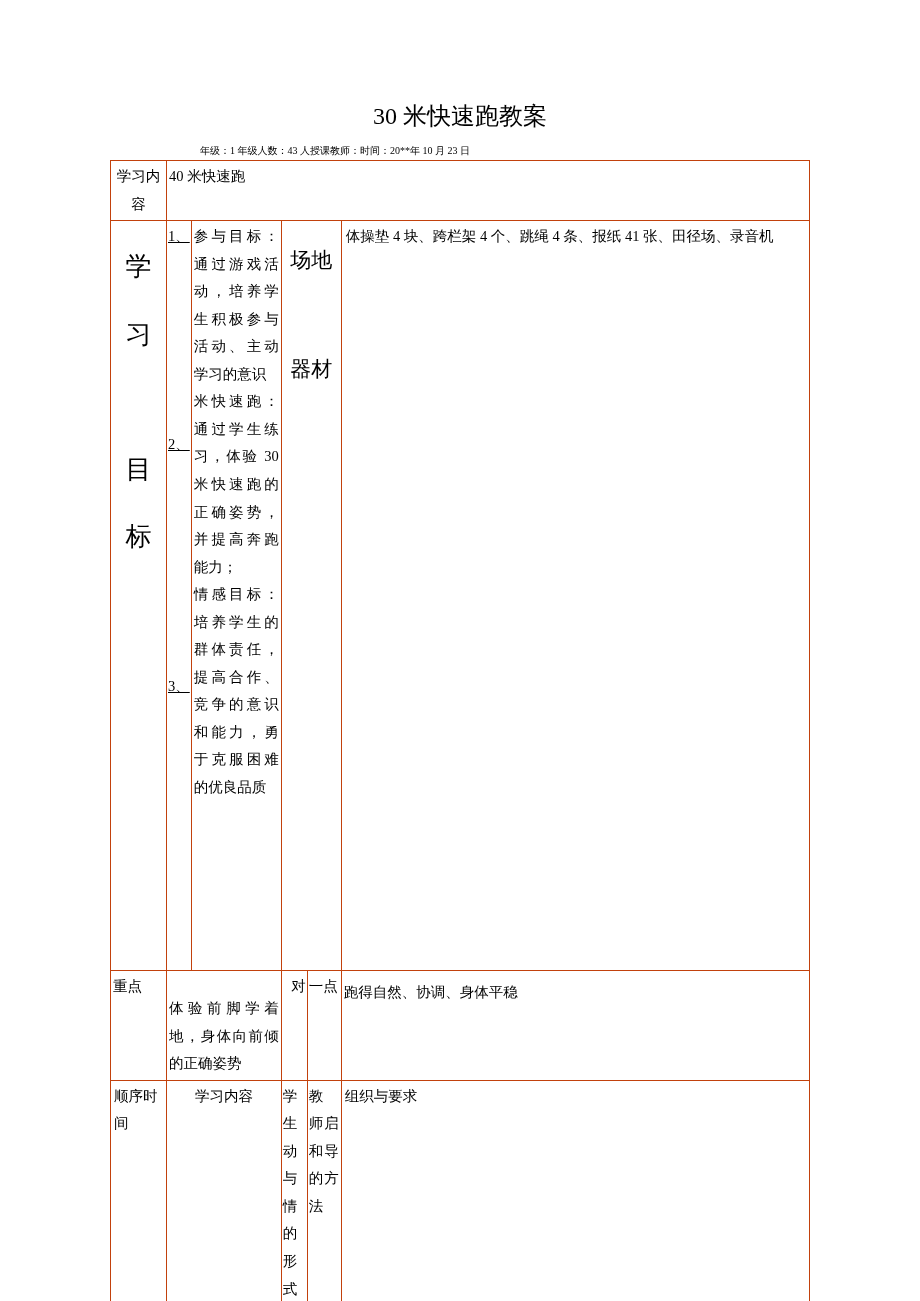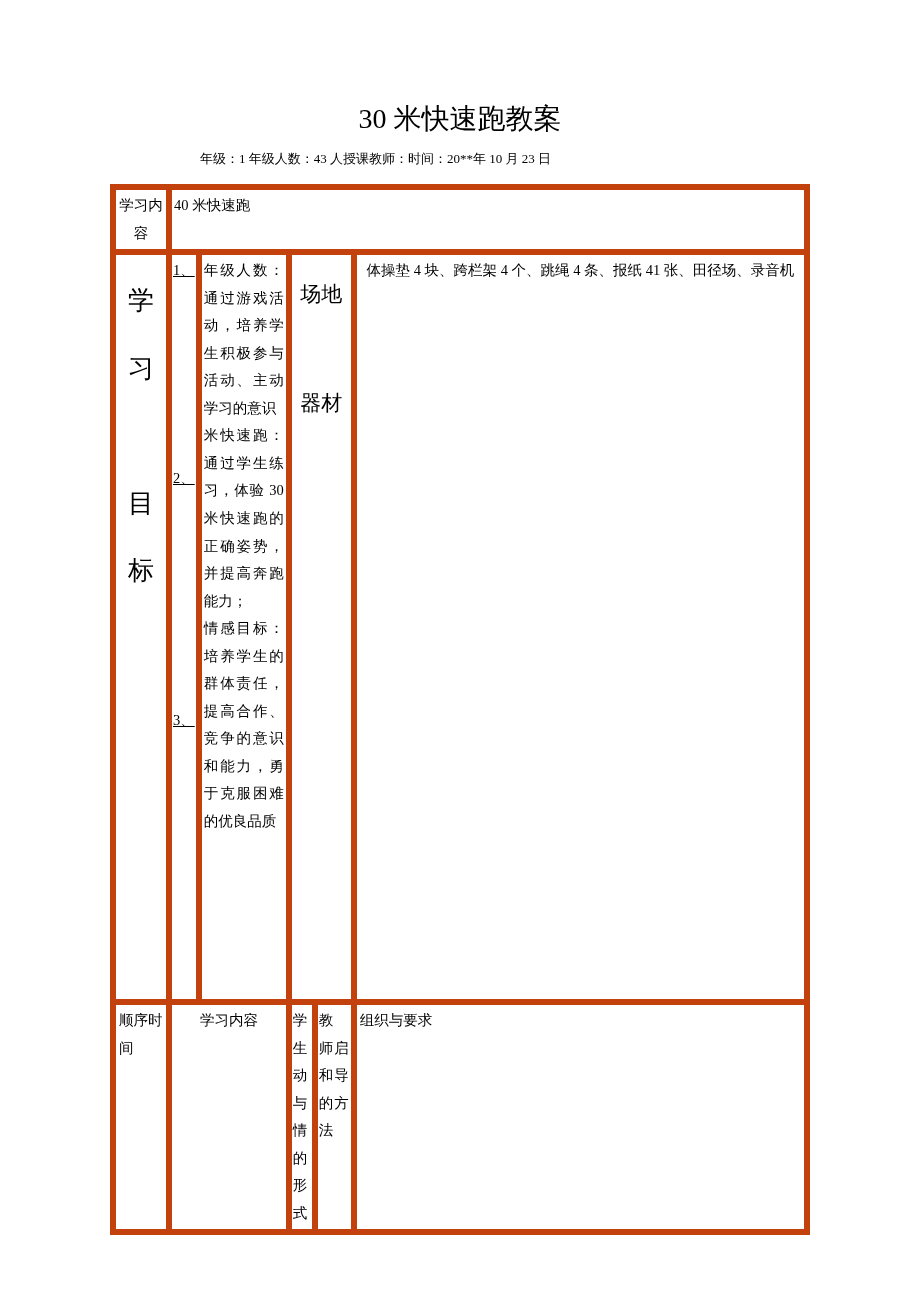--- a/index.html
+++ b/index.html
@@ -10,38 +10,38 @@
     body {
       font-family: "SimSun", "宋体", serif;
       background: #fff;
       padding: 100px 110px 40px 110px;
       font-size: 15px;
       color: #000;
       width: 920px;
     }
     .title {
       text-align: center;
-      font-size: 28px;
+      font-size: 24px;
       font-weight: normal;
       margin-bottom: 12px;
       font-family: "SimSun", "宋体", serif;
     }
     .meta-line {
       text-align: left;
       padding-left: 90px;
-      font-size: 13px;
-      margin-bottom: 16px;
+      font-size: 10px;
+      margin-bottom: 2px;
     }
     table {
       border-collapse: collapse;
       width: 100%;
       font-size: 14.5px;
     }
     td {
-      border: 6px solid #c2410c;
+      border: 1px solid #c2410c;
       padding: 2px 2px;
       vertical-align: top;
       line-height: 1.9;
     }
     td.tight {
       padding: 2px 1px;
     }
     .label-vert {
       font-size: 26px;
       text-align: center;
@@ -75,21 +75,20 @@
       text-align: center;
       vertical-align: top;
       padding-top: 12px;
       line-height: 2.6;
       width: 42px;
       margin-left: 7px;
     }
     .right-content {
       vertical-align: top;
       padding: 2px 4px;
-      text-align: center;
     }
     .center {
       text-align: center;
     }
     .bottom-header td {
       vertical-align: top;
       text-align: left;
       padding: 2px 3px;
     }
   </style>
@@ -122,31 +121,41 @@
     </td>
     <td class="nums-col">
       <div style="height:0px"></div>
       <span>1、</span>
       <div style="height:180px"></div>
       <span>2、</span>
       <div style="height:215px"></div>
       <span>3、</span>
     </td>
     <td class="goals-content">
-      <div class="block">年级人数：通过游戏活动，培养学生积极参与活动、主动学习的意识</div>
+      <div class="block">参与目标：通过游戏活动，培养学生积极参与活动、主动学习的意识</div>
       <div class="block">米快速跑：通过学生练习，体验 30米快速跑的正确姿势，并提高奔跑能力；</div>
       <div class="block">情感目标：培养学生的群体责任，提高合作、竞争的意识和能力，勇于克服困难的优良品质</div>
     </td>
     <td class="vert-pair" colspan="2">
       <span>场地</span><br><br>
       <span>器材</span>
     </td>
     <td class="right-content">体操垫 4 块、跨栏架 4 个、跳绳 4 条、报纸 41 张、田径场、录音机</td>
   </tr>
 
+  <tr>
+    <td class="label-cell">重点</td>
+    <td colspan="2" style="line-height:1.9;text-align:justify;text-justify:inter-ideograph;padding-top:2px;">
+      <div style="height:22px"></div>
+      <span>体验前脚学着地，身体向前倾的正确姿势</span>
+    </td>
+    <td class="tight" style="text-align:right;">对</td>
+    <td class="tight">一点</td>
+    <td style="padding-top:8px;">跑得自然、协调、身体平稳</td>
+  </tr>
 
   <tr class="bottom-header">
     <td>顺序时间</td>
     <td colspan="2" style="text-align:center;vertical-align:top;"><span>学习内容</span></td>
     <td style="padding:2px 1px;">学生动与情的形式</td>
     <td style="padding:2px 1px;white-space:pre-line;letter-spacing:1px;">教　师启　和导　的方法</td>
     <td class="center">组织与要求</td>
   </tr>
 
 </tbody>

